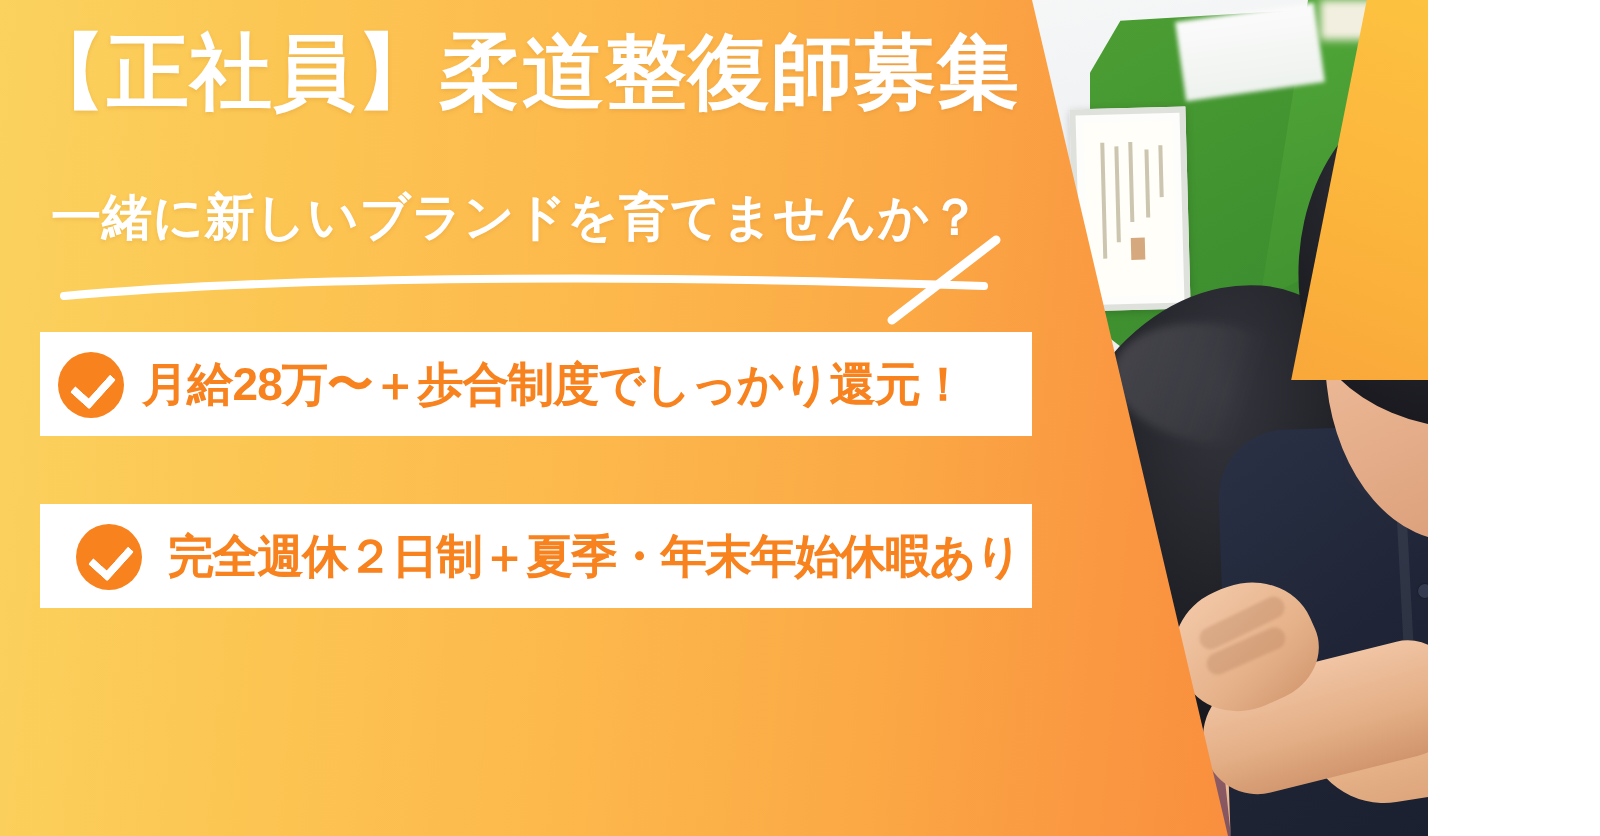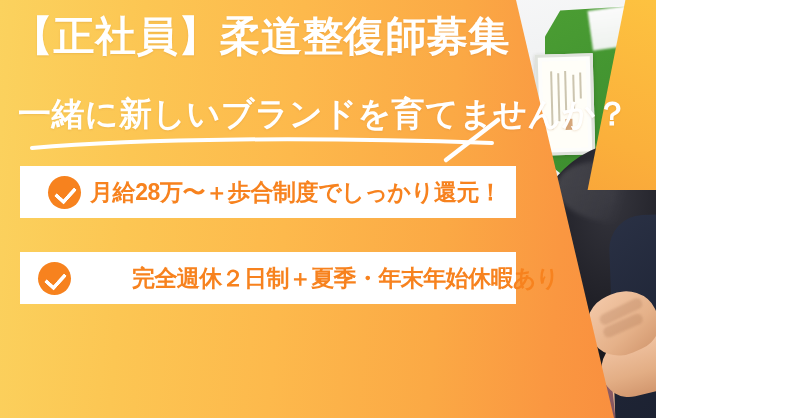--- a/index.html
+++ b/index.html
@@ -3,21 +3,21 @@
 <meta charset="utf-8">
 <style>
   html, body {
     margin: 0;
     padding: 0;
     background: #ffffff;
   }
 
   #banner {
     position: relative;
-    width: 656px;
+    width: 714px;
     height: 418px;
     overflow: hidden;
     font-family: "Liberation Sans", "DejaVu Sans", sans-serif;
     background: #be185d;
   }
 
   
   .photo {
     position: absolute;
     inset: 0;
@@ -316,21 +316,21 @@
     text-shadow: 0 1px 2px rgba(180,105,30,.18);
   }
 
   .subline-wrap {
     position: absolute;
     left: 18px; top: 92px;
     width: 480px;
   }
   .subline {
     color: #ffffff;
-    font-size: 33px;
+    font-size: 25px;
     font-weight: 700;
     letter-spacing: .4px;
     white-space: nowrap;
     text-align: center;
     text-shadow: 0 1px 2px rgba(180,105,30,.16);
   }
   .underline-svg {
     position: absolute;
     left: 4px; top: 26px;
     width: 500px; height: 46px;
@@ -343,21 +343,21 @@
     left: 20px; top: 166px;
     width: 496px;
   }
   .bullet {
     position: relative;
     background: #ffffff;
     height: 52px;
     margin-bottom: 34px;
     display: flex;
     align-items: center;
-    padding-left: 28px;
+    padding-left: 9px;
     box-sizing: border-box;
   }
   .bullet:last-child { margin-bottom: 0; }
   .check {
     flex: 0 0 auto;
     width: 33px; height: 33px;
     border-radius: 50%;
     background: #F7821E;
     position: relative;
     margin-right: 9px;
@@ -375,21 +375,21 @@
   .bullet-text {
     color: #F7821E;
     font-size: 23px;
     font-weight: 700;
     letter-spacing: 0px;
     white-space: nowrap;
   }
   .b1 .bullet-text { letter-spacing: -.4px; }
   .b2 { padding-left: 20px; }
   .b2 .bullet-text { margin-left: 6px; }
-  .b3 { padding-left: 18px; gap: 48px; }
+  .b3 { padding-left: 18px; }
   .b3 .bullet-text { margin-left: 4px; letter-spacing: -.6px; }
 </style>
 </head>
 <body>
 
 <div id="banner">
 
   <div class="photo">
     <div class="photo-base"></div>
     <div class="wall-white"></div>

